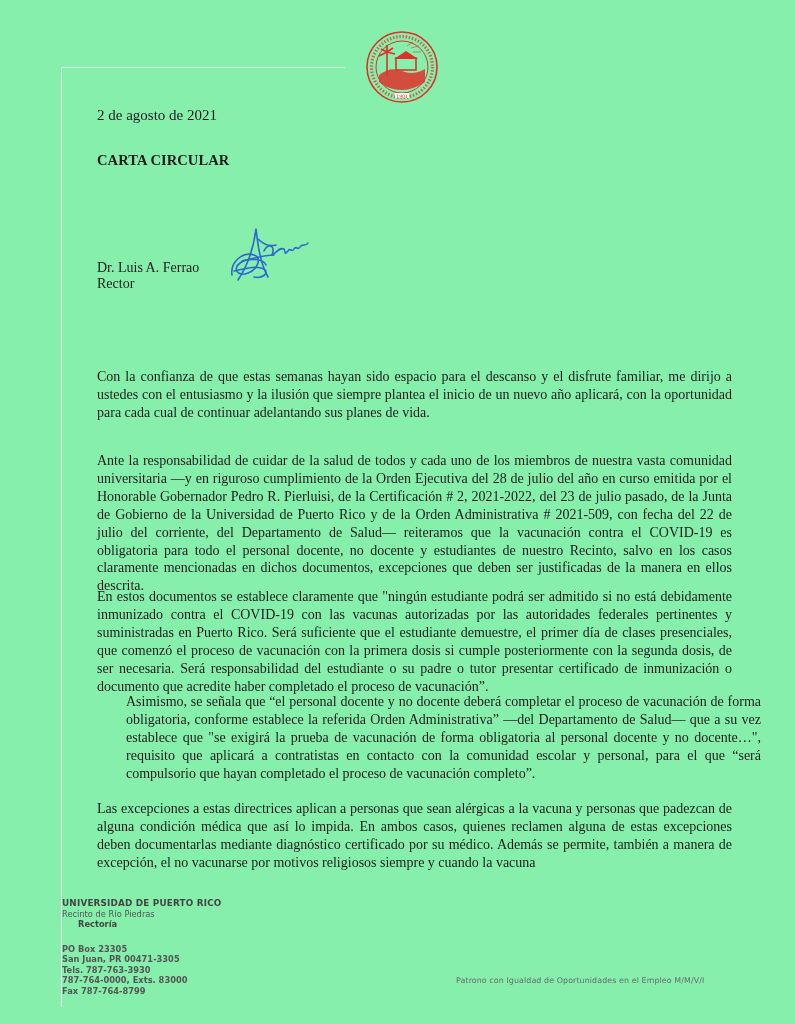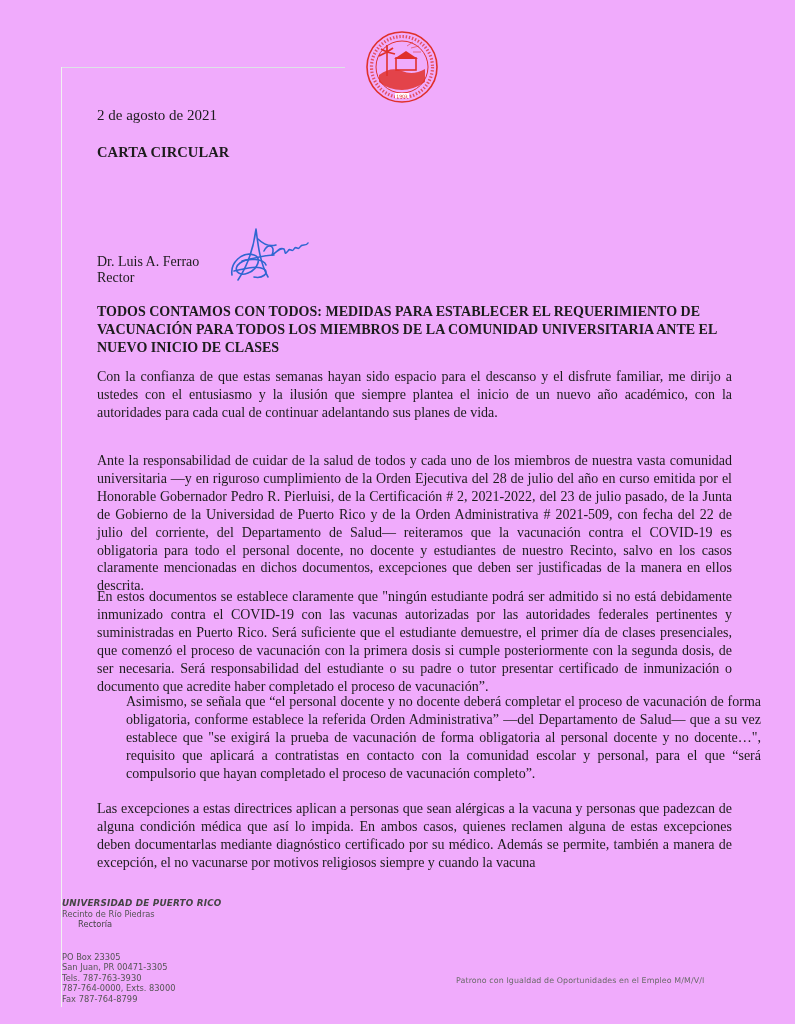--- a/index.html
+++ b/index.html
@@ -1,38 +1,38 @@
 <!DOCTYPE html>
 <html><head>
   <meta charset="utf-8">
   <style>
     html, body { margin: 0; padding: 0; background: #ffffff; }
     body { width: 795px; height: 1024px; position: relative; overflow: hidden; }
-    .page { position: absolute; inset: 0; background: #f0abfc; }
+    .page { position: absolute; inset: 0; background: #86efac; }
     .seal { position: absolute; left: 365px; top: 30px; width: 74px; height: 74px; }
     .header-rule { position: absolute; left: 62px; top: 67px; width: 283px; height: 1px; background: #dde2e6; }
     .side-rule { position: absolute; left: 61px; top: 67px; width: 1px; height: 940px; background: #f1f1f1; }
     .serif { font-family: "Liberation Serif", "DejaVu Serif", serif; color: #1c1c1c; }
     .date { position: absolute; left: 97px; top: 107px; font-size: 15px; }
     .title { position: absolute; left: 97px; font-size: 14.5px; font-weight: bold; letter-spacing: 0.1px; }
-    .t1 { top: 144px; }
+    .t1 { top: 152px; }
     .t2 { top: 188px; }
-    .sender { position: absolute; left: 97px; top: 254px; font-size: 14px; line-height: 16px; }
+    .sender { position: absolute; left: 97px; top: 260px; font-size: 14px; line-height: 16px; }
     .signature { position: absolute; left: 228px; top: 225px; width: 82px; height: 58px; }
     .subject { position: absolute; left: 97px; top: 303px; width: 635px; font-size: 14px; font-weight: bold; line-height: 18px; }
     .para { position: absolute; left: 97px; width: 635px; font-size: 14px; line-height: 17.9px; text-align: justify; }
     .p1 { top: 368px; }
     .p2 { top: 440px; margin-top: 12px; }
     .p3 { top: 566px; margin-top: 22px; }
     .p4 { top: 693px; margin-left: 29px; }
     .p5 { top: 800px; }
     .footer { position: absolute; left: 62px; top: 898px; font-family: "DejaVu Sans", "Liberation Sans", sans-serif; color: #555; font-size: 8.3px; line-height: 10.5px; }
-    .footer .uni { font-weight: bold; color: #444; font-size: 8.8px; letter-spacing: 0.2px; font-style: italic; }
-    .footer .off { font-weight: normal; color: #444; padding-left: 16px; }
-    .footer .addr { margin-top: 22px; }
+    .footer .uni { font-weight: bold; color: #444; font-size: 8.8px; letter-spacing: 0.2px; }
+    .footer .off { font-weight: bold; color: #444; padding-left: 16px; }
+    .footer .addr { margin-top: 14px; font-weight: bold; }
     .eeo { position: absolute; left: 456px; top: 976px; font-family: "DejaVu Sans", "Liberation Sans", sans-serif; font-size: 7.9px; color: #6a6a6a; letter-spacing: 0.1px; }
   </style>
 </head>
 <body>
 
 <div class="page">
 
   <div class="header-rule"></div>
   <div class="side-rule"></div>
 
@@ -62,23 +62,22 @@
     <g fill="none" stroke="#2f66d1" stroke-width="1.6" stroke-linecap="round" stroke-linejoin="round">
       <path d="M4 50 C2 38 14 26 26 30 C34 33 30 44 20 48 C10 52 4 44 12 38 C20 32 36 34 38 40"></path>
       <path d="M10 55 C20 40 26 20 28 4 C30 20 32 38 40 52"></path>
       <path d="M14 36 C24 34 36 30 46 30"></path>
       <path d="M6 46 C16 44 28 40 36 44 C42 48 34 54 26 52"></path>
       <path d="M36 26 C40 18 48 20 44 30 C50 26 52 22 56 24 C58 28 56 30 60 26 C62 22 64 28 66 24 C68 20 70 26 72 22 C74 18 78 22 80 18"></path>
       <path d="M30 14 C34 18 40 22 48 20"></path>
     </g>
   </svg>
 
-  <div class="subject serif">TODOS CONTAMOS CON TODOS: MEDIDAS PARA ESTABLECER EL REQUERIMIENTO DE VACUNACIÓN PARA TODOS LOS MIEMBROS DE LA COMUNIDAD UNIVERSITARIA ANTE EL NUEVO INICIO DE CLASES</div>
 
-  <div class="para p1 serif">Con la confianza de que estas semanas hayan sido espacio para el descanso y el disfrute familiar, me dirijo a ustedes con el entusiasmo y la ilusión que siempre plantea el inicio de un nuevo año académico, con la autoridades para cada cual de continuar adelantando sus planes de vida.</div>
+  <div class="para p1 serif">Con la confianza de que estas semanas hayan sido espacio para el descanso y el disfrute familiar, me dirijo a ustedes con el entusiasmo y la ilusión que siempre plantea el inicio de un nuevo año aplicará, con la oportunidad para cada cual de continuar adelantando sus planes de vida.</div>
   <div class="para p2 serif">Ante la responsabilidad de cuidar de la salud de todos y cada uno de los miembros de nuestra vasta comunidad universitaria —y en riguroso cumplimiento de la Orden Ejecutiva del 28 de julio del año en curso emitida por el Honorable Gobernador Pedro R. Pierluisi, de la Certificación # 2, 2021-2022, del 23 de julio pasado, de la Junta de Gobierno de la Universidad de Puerto Rico y de la Orden Administrativa # 2021-509, con fecha del 22 de julio del corriente, del Departamento de Salud— reiteramos que la vacunación contra el COVID-19 es obligatoria para todo el personal docente, no docente y estudiantes de nuestro Recinto, salvo en los casos claramente mencionadas en dichos documentos, excepciones que deben ser justificadas de la manera en ellos descrita.</div>
   <div class="para p3 serif">En estos documentos se establece claramente que "ningún estudiante podrá ser admitido si no está debidamente inmunizado contra el COVID-19 con las vacunas autorizadas por las autoridades federales pertinentes y suministradas en Puerto Rico. Será suficiente que el estudiante demuestre, el primer día de clases presenciales, que comenzó el proceso de vacunación con la primera dosis si cumple posteriormente con la segunda dosis, de ser necesaria. Será responsabilidad del estudiante o su padre o tutor presentar certificado de inmunización o documento que acredite haber completado el proceso de vacunación”.</div>
   <div class="para p4 serif">Asimismo, se señala que “el personal docente y no docente deberá completar el proceso de vacunación de forma obligatoria, conforme establece la referida Orden Administrativa” —del Departamento de Salud— que a su vez establece que "se exigirá la prueba de vacunación de forma obligatoria al personal docente y no docente…", requisito que aplicará a contratistas en contacto con la comunidad escolar y personal, para el que “será compulsorio que hayan completado el proceso de vacunación completo”.</div>
   <div class="para p5 serif">Las excepciones a estas directrices aplican a personas que sean alérgicas a la vacuna y personas que padezcan de alguna condición médica que así lo impida. En ambos casos, quienes reclamen alguna de estas excepciones deben documentarlas mediante diagnóstico certificado por su médico. Además se permite, también a manera de excepción, el no vacunarse por motivos religiosos siempre y cuando la vacuna</div>
 
   <div class="footer">
     <div class="uni">UNIVERSIDAD DE PUERTO RICO</div>
     <div>Recinto de Río Piedras</div>
     <div class="off">Rectoría</div>
     <div class="addr">

